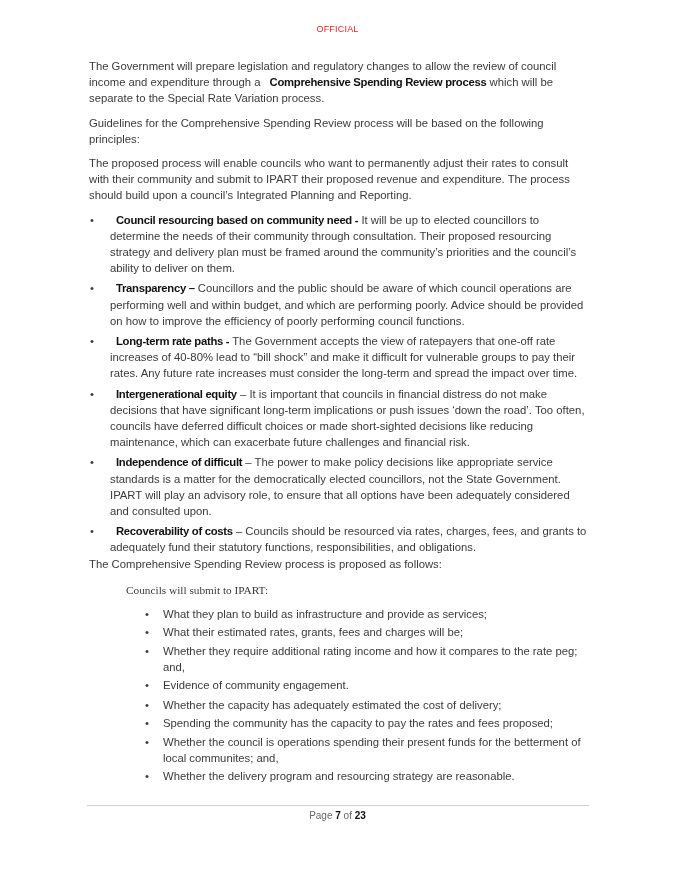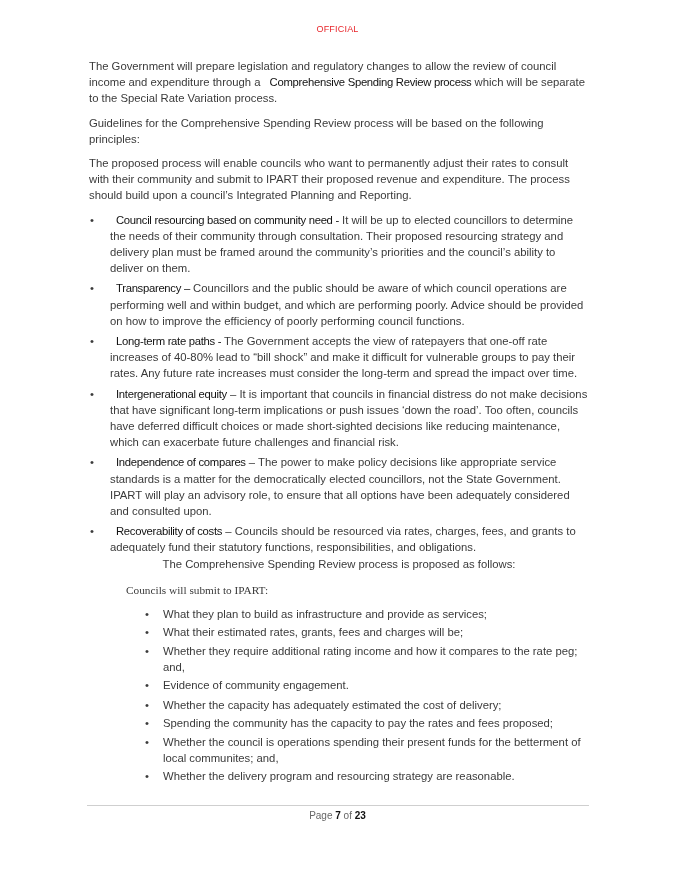--- a/index.html
+++ b/index.html
@@ -10,25 +10,25 @@
   }
   .header-label {
     position: absolute; top: 24px; left: 0; width: 675px; text-align: center;
     font-size: 9px; color: #e8262b; letter-spacing: 0.2px;
   }
   .content {
     position: absolute; top: 58px; left: 89px; width: 500px;
     font-size: 11.3px; line-height: 16.2px;
   }
   p { margin: 0 0 8px 0; }
-  b { color: #111; font-weight: normal; letter-spacing: -0.3px; padding-left: 6px; }
+  b { color: #111; font-weight: bold; letter-spacing: -0.3px; padding-left: 6px; }
   ul.principles { list-style: none; margin: 0; padding: 0; }
   ul.principles li { position: relative; padding-left: 21px; margin-bottom: 4px; }
   ul.principles li .bullet { position: absolute; left: 1px; top: 0; }
-  .intro-proc { margin: 0 0 0 0; text-align: center; }
+  .intro-proc { margin: 0 0 0 0; }
   .sub-head { margin: 10px 0 8px 37px; font-family: Liberation Serif, serif; }
   ul.sub { list-style: none; margin: 0 0 4px 0; padding: 0; }
   ul.sub li { position: relative; padding-left: 74px; margin-bottom: 2px; }
   ul.sub li .bullet { position: absolute; left: 56px; top: 0; }
   .footer-rule {
     position: absolute; top: 805px; left: 87px; width: 502px; height: 1px; background: #cfcfcf;
   }
   .footer-page {
     position: absolute; top: 810px; left: 0; width: 675px; text-align: center;
     font-size: 10px; color: #666;
@@ -43,21 +43,21 @@
 <div class="content">
   <p><span>The Government will prepare legislation and regulatory changes to allow the review of council income and expenditure through a </span><b>Comprehensive Spending Review process</b><span> which will be separate to the Special Rate Variation process.</span></p>
   <p>Guidelines for the Comprehensive Spending Review process will be based on the following principles:</p>
   <p>The proposed process will enable councils who want to permanently adjust their rates to consult with their community and submit to IPART their proposed revenue and expenditure. The process should build upon a council’s Integrated Planning and Reporting.</p>
 
   <ul class="principles">
     <li><span class="bullet">•</span><b>Council resourcing based on community need -</b><span> It will be up to elected councillors to determine the needs of their community through consultation. Their proposed resourcing strategy and delivery plan must be framed around the community’s priorities and the council’s ability to deliver on them.</span></li>
     <li><span class="bullet">•</span><b>Transparency –</b><span> Councillors and the public should be aware of which council operations are performing well and within budget, and which are performing poorly. Advice should be provided on how to improve the efficiency of poorly performing council functions.</span></li>
     <li><span class="bullet">•</span><b>Long-term rate paths -</b><span> The Government accepts the view of ratepayers that one-off rate increases of 40-80% lead to “bill shock” and make it difficult for vulnerable groups to pay their rates.  Any future rate increases must consider the long-term and spread the impact over time.</span></li>
     <li><span class="bullet">•</span><b>Intergenerational equity</b><span> – It is important that councils in financial distress do not make decisions that have significant long-term implications or push issues ‘down the road’. Too often, councils have deferred difficult choices or made short-sighted decisions like reducing maintenance, which can exacerbate future challenges and financial risk.</span></li>
-    <li><span class="bullet">•</span><b>Independence of compares</b><span> – The power to make policy decisions like appropriate service standards is a matter for the democratically elected councillors, not the State Government. IPART will play an advisory role, to ensure that all options have been adequately considered and consulted upon.</span></li>
+    <li><span class="bullet">•</span><b>Independence of difficult</b><span> – The power to make policy decisions like appropriate service standards is a matter for the democratically elected councillors, not the State Government. IPART will play an advisory role, to ensure that all options have been adequately considered and consulted upon.</span></li>
     <li style="margin-bottom:0"><span class="bullet">•</span><b>Recoverability of costs</b><span> – Councils should be resourced via rates, charges, fees, and grants to adequately fund their statutory functions, responsibilities, and obligations.</span></li>
   </ul>
 
   <p class="intro-proc">The Comprehensive Spending Review process is proposed as follows:</p>
 
   <div class="sub-head">Councils will submit to IPART:</div>
   <ul class="sub">
     <li><span class="bullet">•</span><span>What they plan to build as infrastructure and provide as services;</span></li>
     <li><span class="bullet">•</span><span>What their estimated rates, grants, fees and charges will be;</span></li>
     <li><span class="bullet">•</span><span>Whether they require additional rating income and how it compares to the rate peg; and,</span></li>

